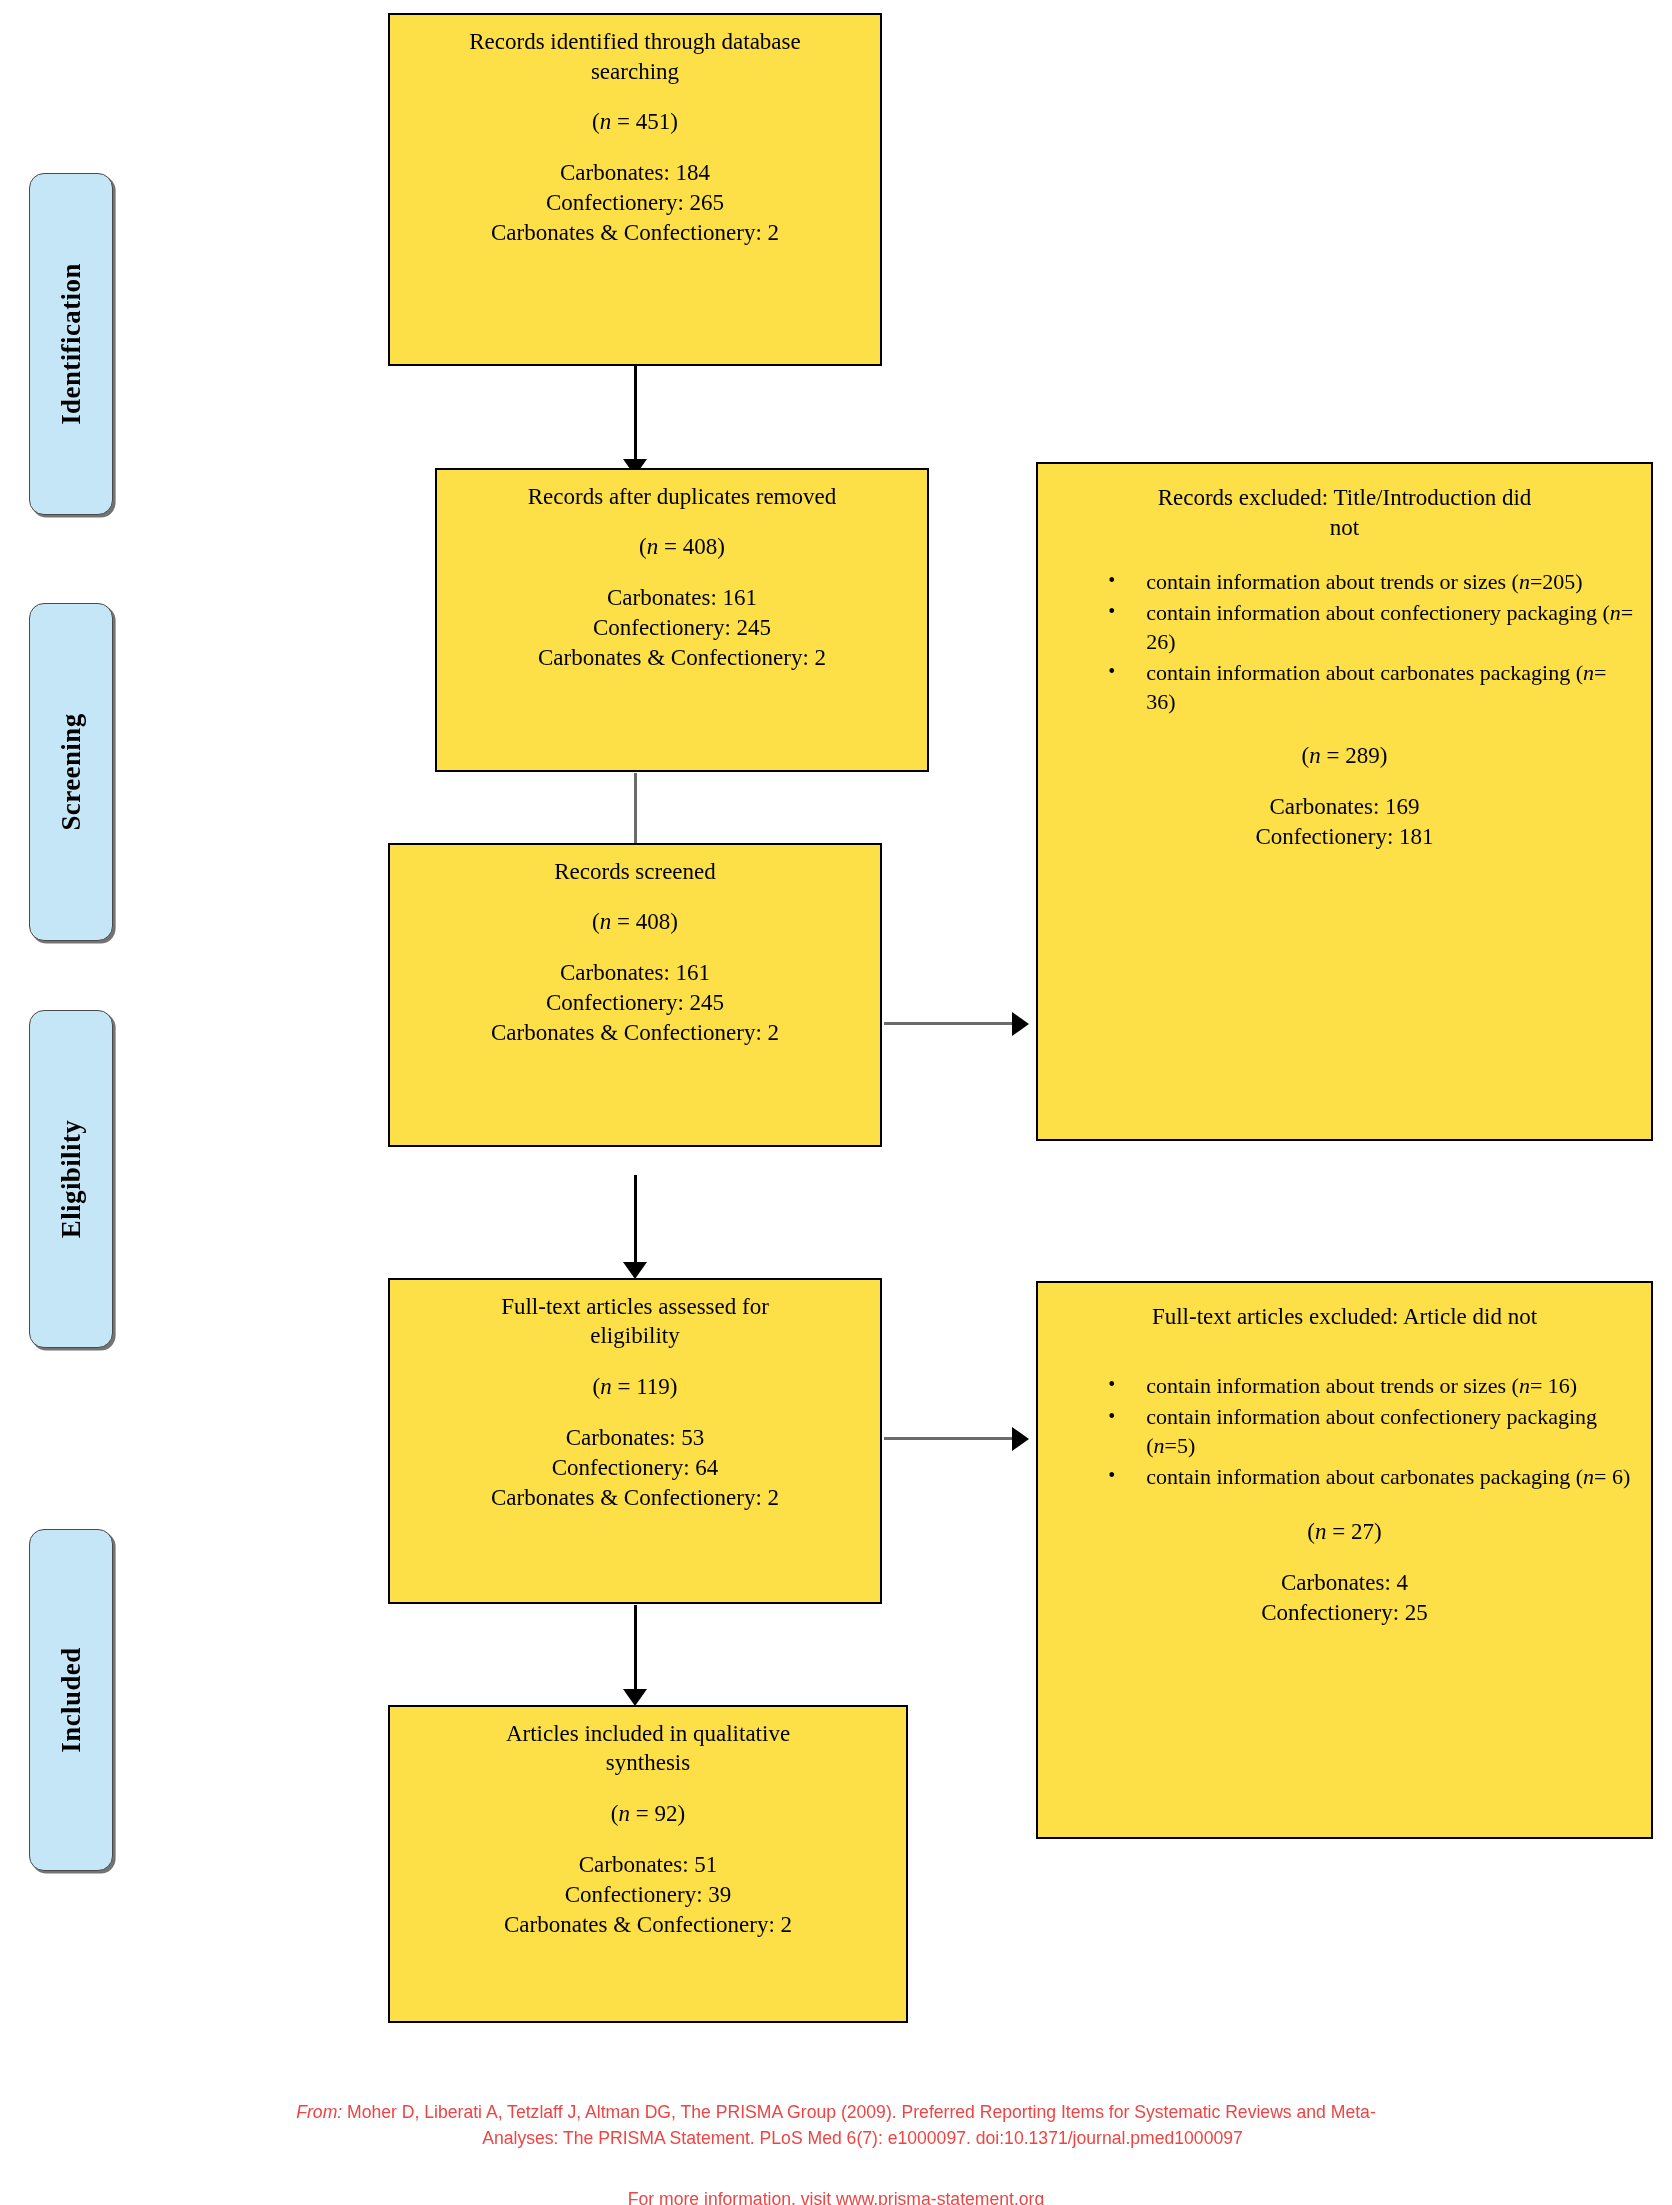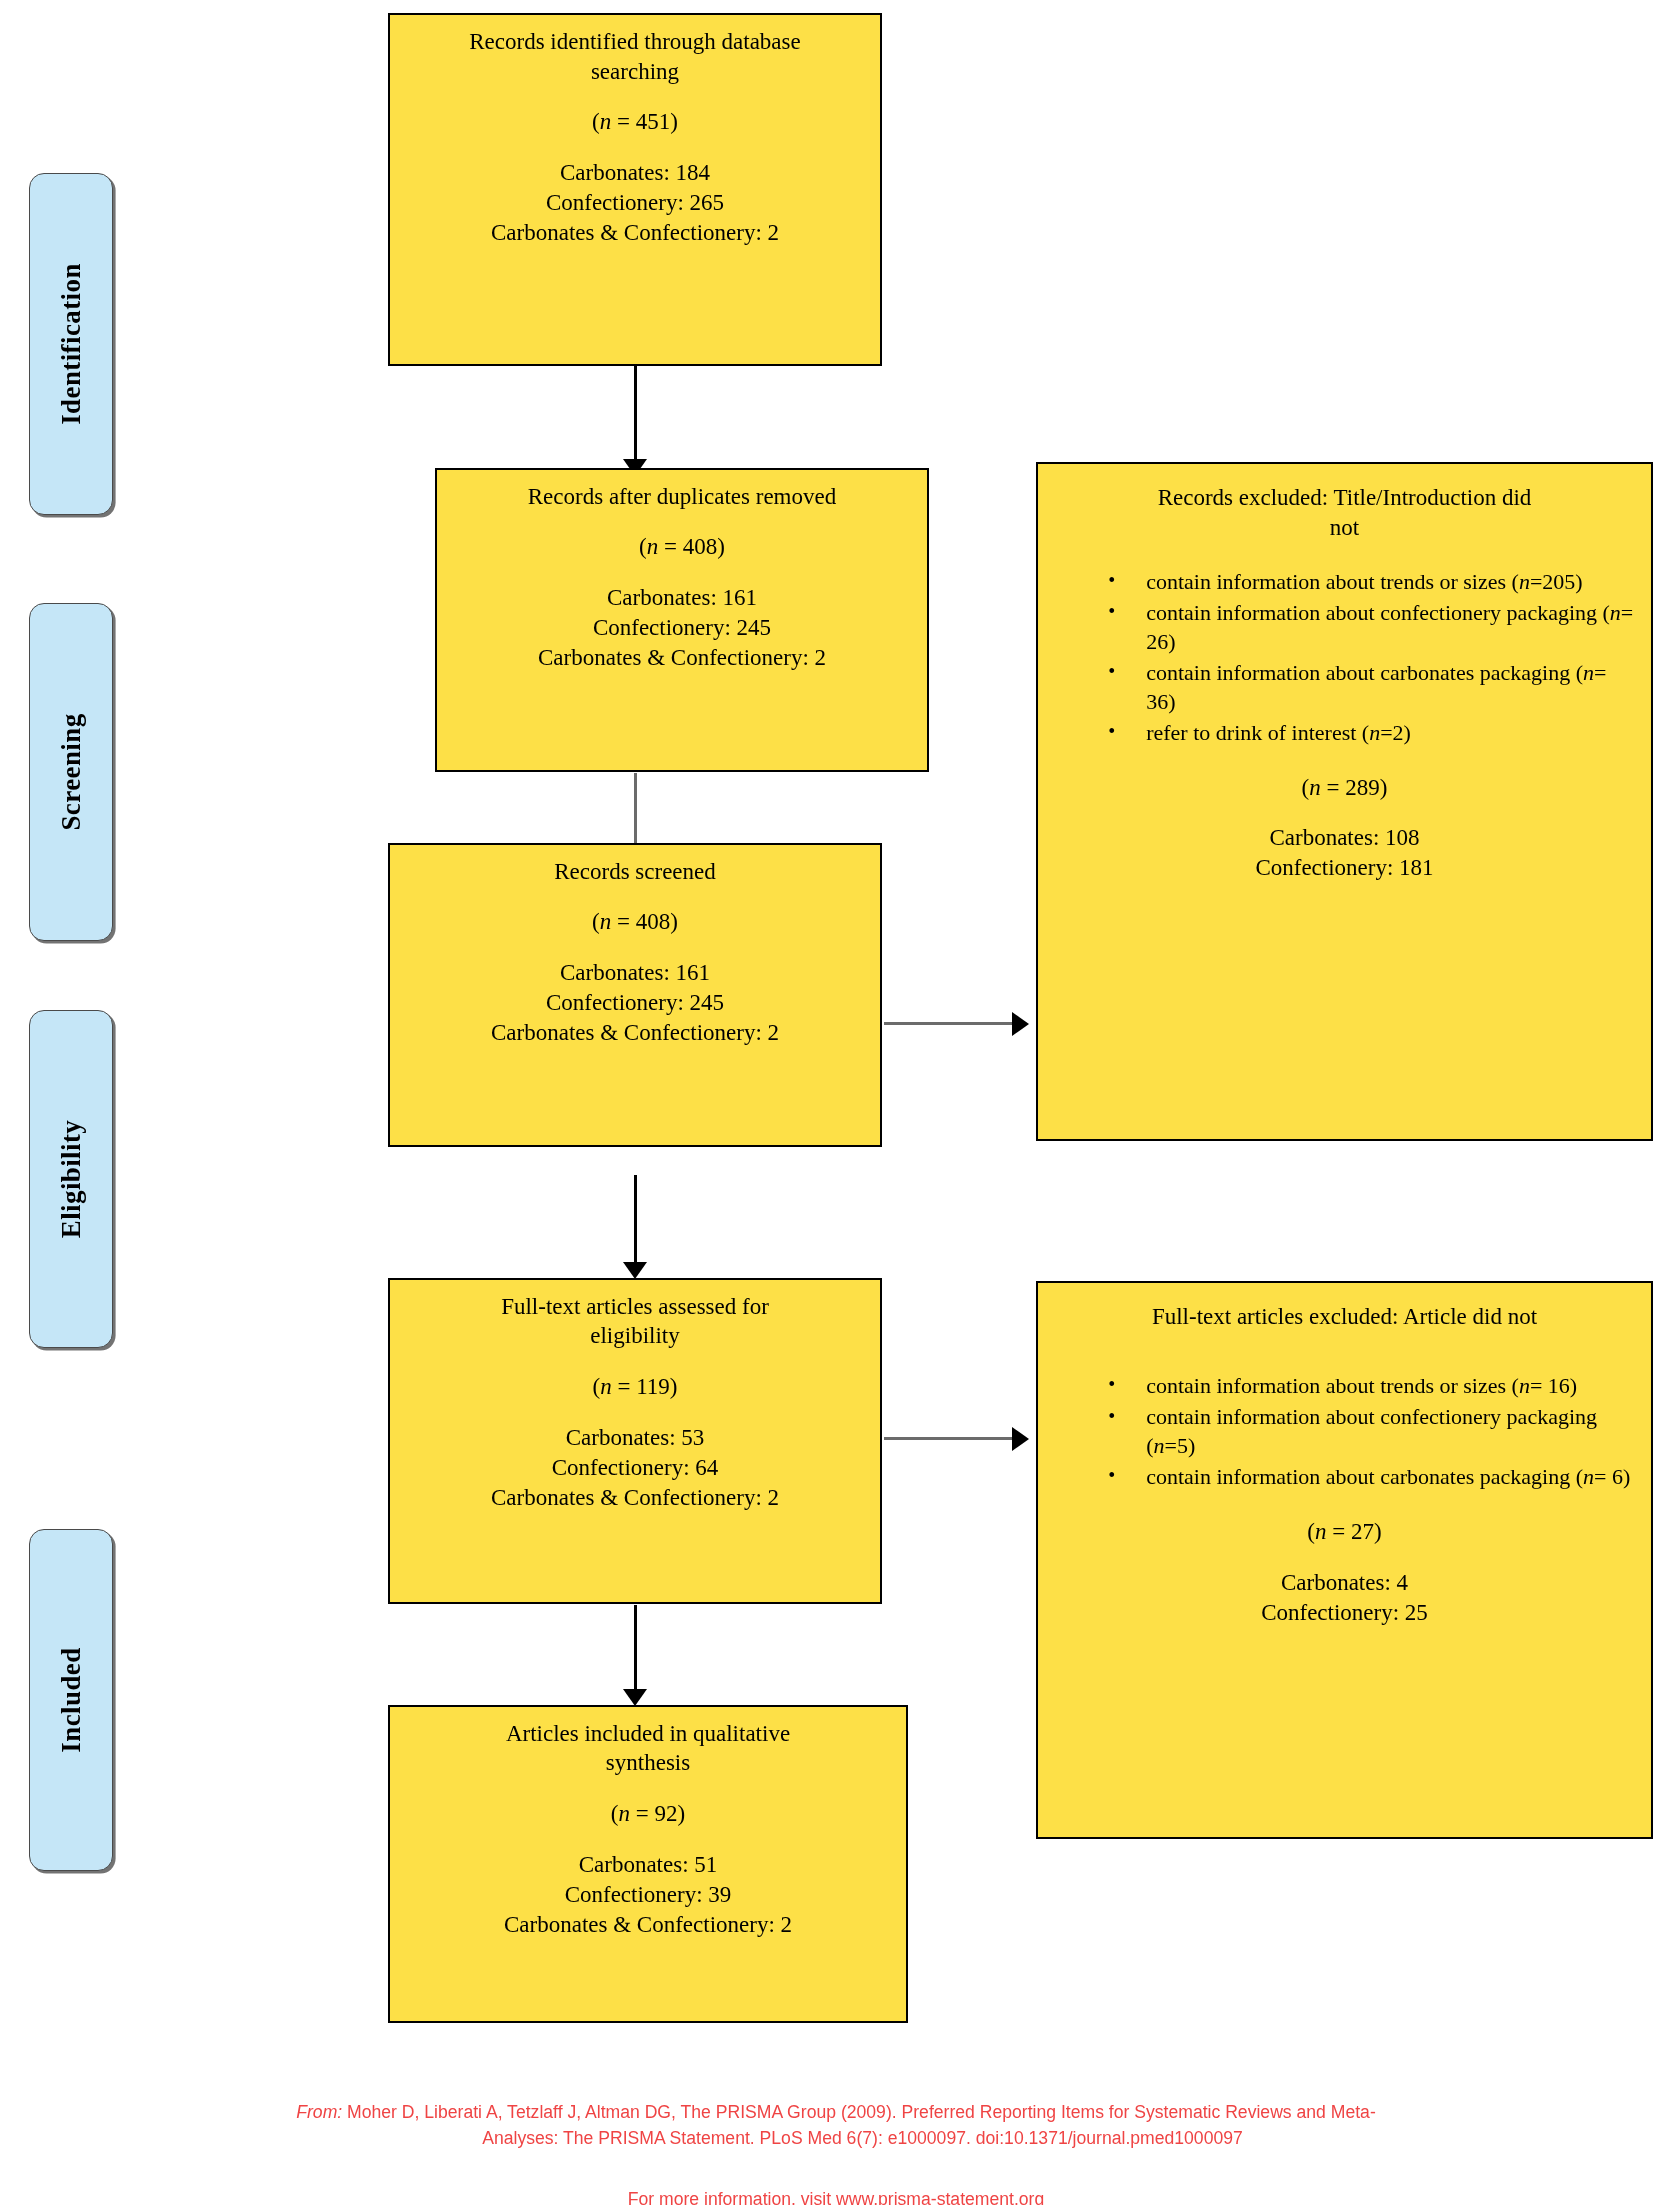--- a/index.html
+++ b/index.html
@@ -162,26 +162,25 @@
 
 <div class="flow-box" style="left:1036px;top:462px;width:617px;height:679px;">
   <div class="fb-inner" style="padding-top:19.4px;">
     <span class="ttl">Records excluded: Title/Introduction did</span>
     <span class="ttl">not</span>
     <span class="gap"></span>
     <ul class="excl">
       <li>contain information about trends or sizes (<em>n</em>=205)</li>
       <li>contain information about confectionery packaging (<em>n</em>= 26)</li>
       <li>contain information about carbonates packaging (<em>n</em>= 36)</li>
-      <li>refer to drink of interest (<em>n</em>=2)</li>
     </ul>
     <span class="gap"></span>
     <span class="nline">(<em>n</em> = 289)</span>
     <span class="gap"></span>
-    <span class="nline">Carbonates: 108</span>
+    <span class="nline">Carbonates: 169</span>
     <span class="nline">Confectionery: 181</span>
   </div>
 </div>
 
 <div class="flow-box" style="left:1036px;top:1281px;width:617px;height:558px;">
   <div class="fb-inner" style="padding-top:19.4px;">
     <span class="ttl">Full-text articles excluded: Article did not</span>
     <span class="gap"></span>
     <span class="gap-s"></span>
     <ul class="excl">

